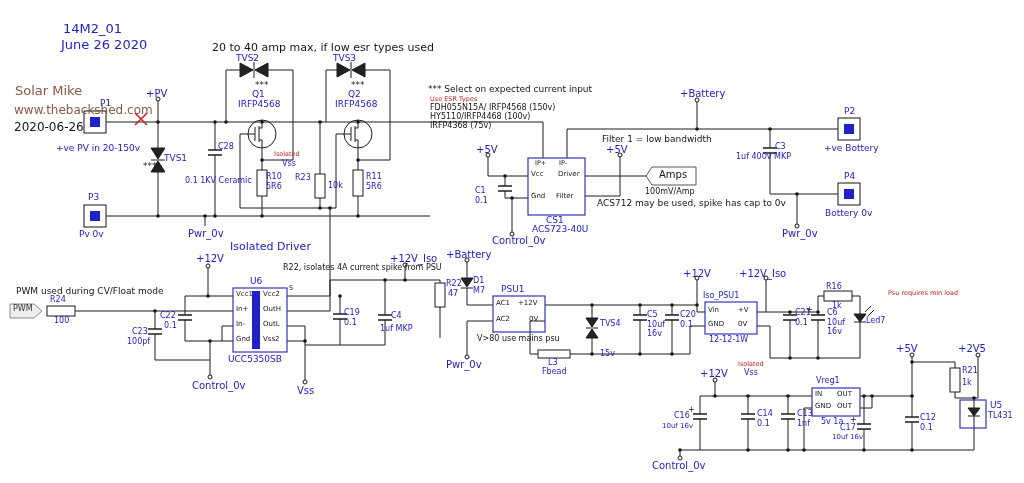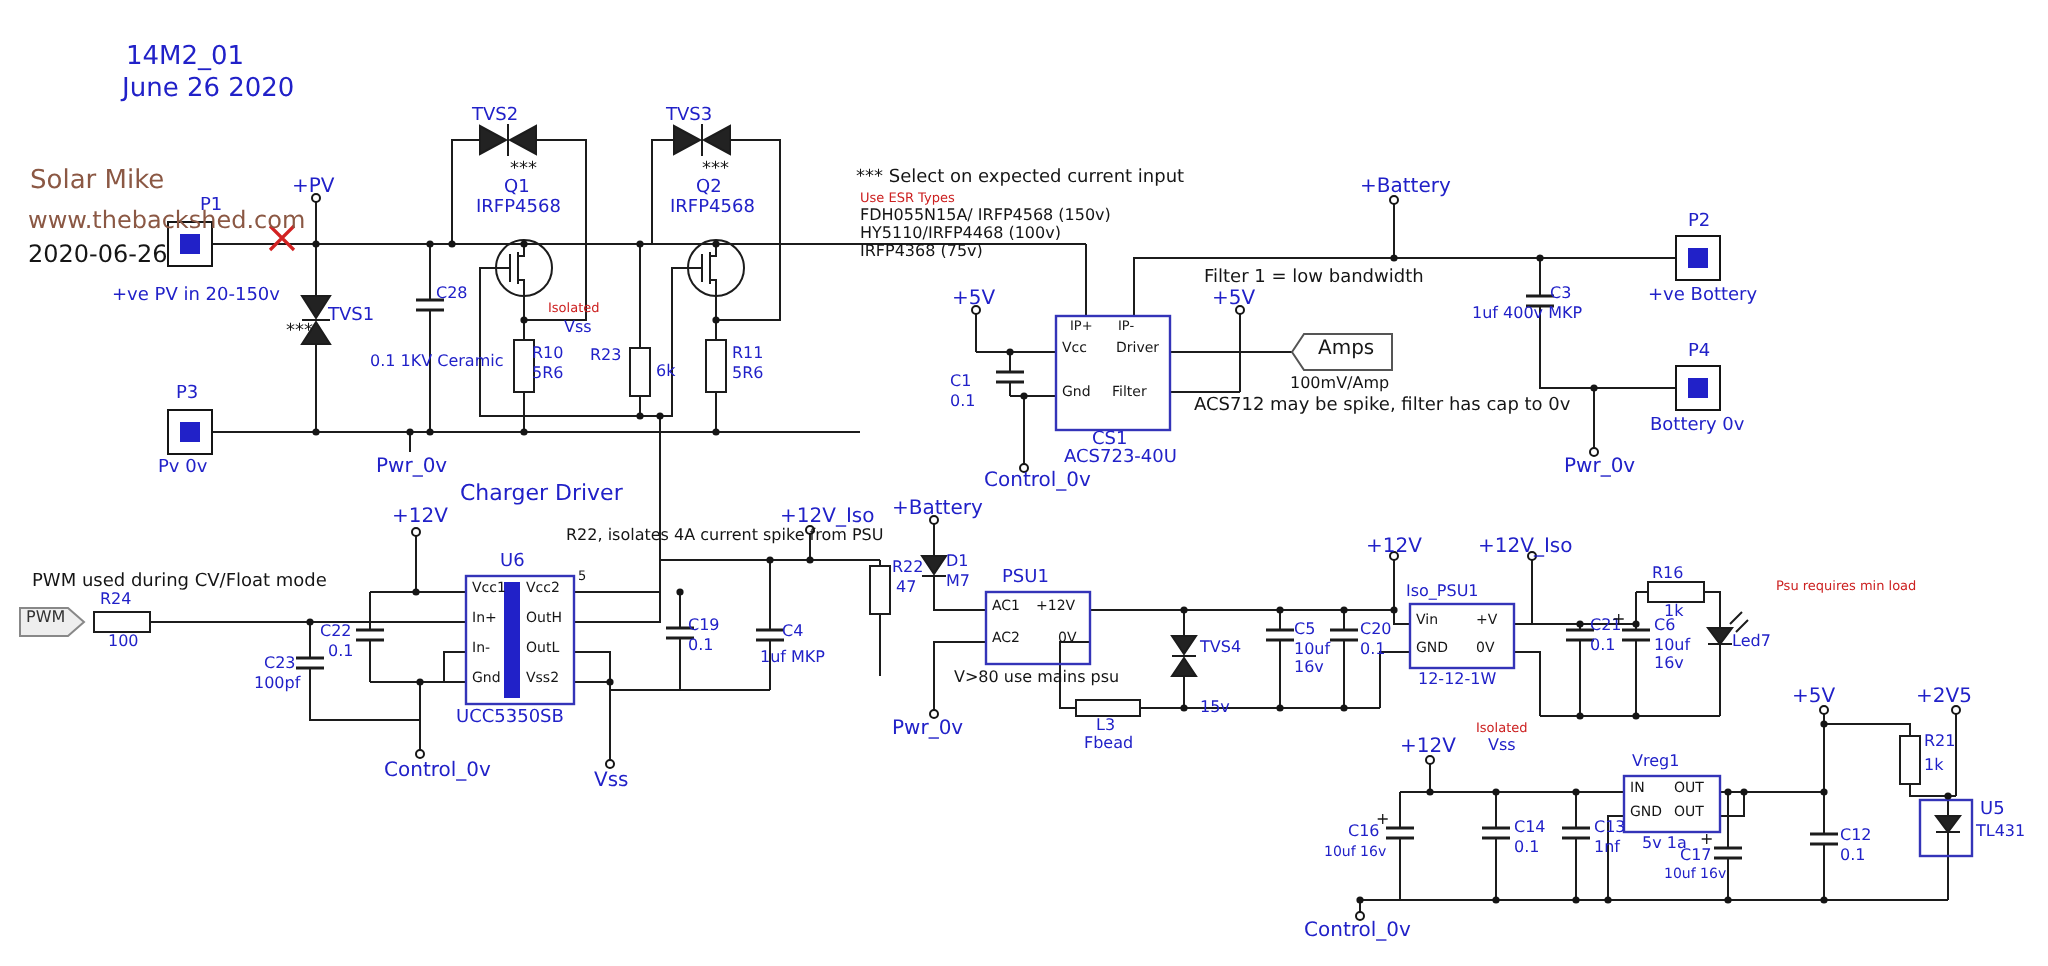--- a/index.html
+++ b/index.html
@@ -224,37 +224,38 @@
         <circle cx="912" cy="450" r="1.8"></circle>
         <circle cx="974" cy="398" r="1.8"></circle>
     <circle cx="680" cy="450" r="1.8"></circle>
   </g>
 
   <path d="M135 113 L147 125 M147 113 L135 125" stroke="#d22222" stroke-width="1.6" fill="none"></path>
 </svg>
 
 <span class="t s13 b" style="left:63px;top:22px">14M2_01</span>
 <span class="t s13 b" style="left:61px;top:38px">June 26 2020</span>
+<span class="t s11" style="left:212px;top:42px">20 to 40 amp max, if low esr types used</span>
 <span class="t s13 brown" style="left:15px;top:84px">Solar Mike</span>
 <span class="t s12 brown" style="left:14px;top:104px">www.thebackshed.com</span>
 <span class="t s12" style="left:14px;top:121px">2020-06-26</span>
 
 <span class="t s9" style="left:428px;top:85px">*** Select on expected current input</span>
 <span class="t s6 red" style="left:430px;top:96px">Use ESR Types</span>
 <span class="t s8" style="left:430px;top:104px">FDH055N15A/ IRFP4568 (150v)</span>
 <span class="t s8" style="left:430px;top:113px">HY5110/IRFP4468 (100v)</span>
 <span class="t s8" style="left:430px;top:122px">IRFP4368 (75v)</span>
 
 <span class="t s9" style="left:602px;top:135px">Filter 1 = low bandwidth</span>
-<span class="t s9" style="left:597px;top:199px">ACS712 may be spike, filter has cap to 0v</span>
+<span class="t s9" style="left:597px;top:199px">ACS712 may be used, spike has cap to 0v</span>
 <span class="t s8" style="left:283px;top:264px">R22, isolates 4A current spike from PSU</span>
 <span class="t s9" style="left:16px;top:287px">PWM used during CV/Float mode</span>
 <span class="t s8" style="left:477px;top:335px">V&gt;80 use mains psu</span>
 <span class="t s6 red" style="left:888px;top:290px">Psu requires min load</span>
-<span class="t s11 b" style="left:230px;top:241px">Charger Driver</span>
+<span class="t s11 b" style="left:230px;top:241px">Isolated Driver</span>
 
 <span class="t s10 b" style="left:146px;top:89px">+PV</span>
 <span class="t s10 b" style="left:196px;top:254px">+12V</span>
 <span class="t s10 b" style="left:390px;top:254px">+12V_Iso</span>
 <span class="t s10 b" style="left:192px;top:381px">Control_0v</span>
 <span class="t s10 b" style="left:297px;top:386px">Vss</span>
 <span class="t s6 red" style="left:274px;top:151px">Isolated</span>
 <span class="t s8 b" style="left:282px;top:160px">Vss</span>
 <span class="t s10 b" style="left:188px;top:229px">Pwr_0v</span>
 <span class="t s10 b" style="left:476px;top:145px">+5V</span>
@@ -293,21 +294,21 @@
 <span class="t s9" style="left:351px;top:81px">***</span>
 <span class="t s9 b" style="left:348px;top:90px">Q2</span>
 <span class="t s9 b" style="left:335px;top:100px">IRFP4568</span>
 <span class="t s9 b" style="left:164px;top:154px">TVS1</span>
 <span class="t s9" style="left:143px;top:162px">***</span>
 <span class="t s8 b" style="left:218px;top:143px">C28</span>
 <span class="t s8 b" style="left:185px;top:177px">0.1 1KV Ceramic</span>
 <span class="t s8 b" style="left:266px;top:173px">R10</span>
 <span class="t s8 b" style="left:266px;top:183px">5R6</span>
 <span class="t s8 b" style="left:295px;top:174px">R23</span>
-<span class="t s8 b" style="left:328px;top:182px">6k</span>
+<span class="t s8 b" style="left:328px;top:182px">10k</span>
 <span class="t s8 b" style="left:366px;top:173px">R11</span>
 <span class="t s8 b" style="left:366px;top:183px">5R6</span>
 
 <span class="t s9 b" style="left:250px;top:277px">U6</span>
 <span class="t s6" style="left:289px;top:285px">5</span>
 <span class="t s9 b" style="left:228px;top:355px">UCC5350SB</span>
 <span class="t s7" style="left:236px;top:291px">Vcc1</span>
 <span class="t s7" style="left:236px;top:306px">In+</span>
 <span class="t s7" style="left:236px;top:321px">In-</span>
 <span class="t s7" style="left:236px;top:336px">Gnd</span>

